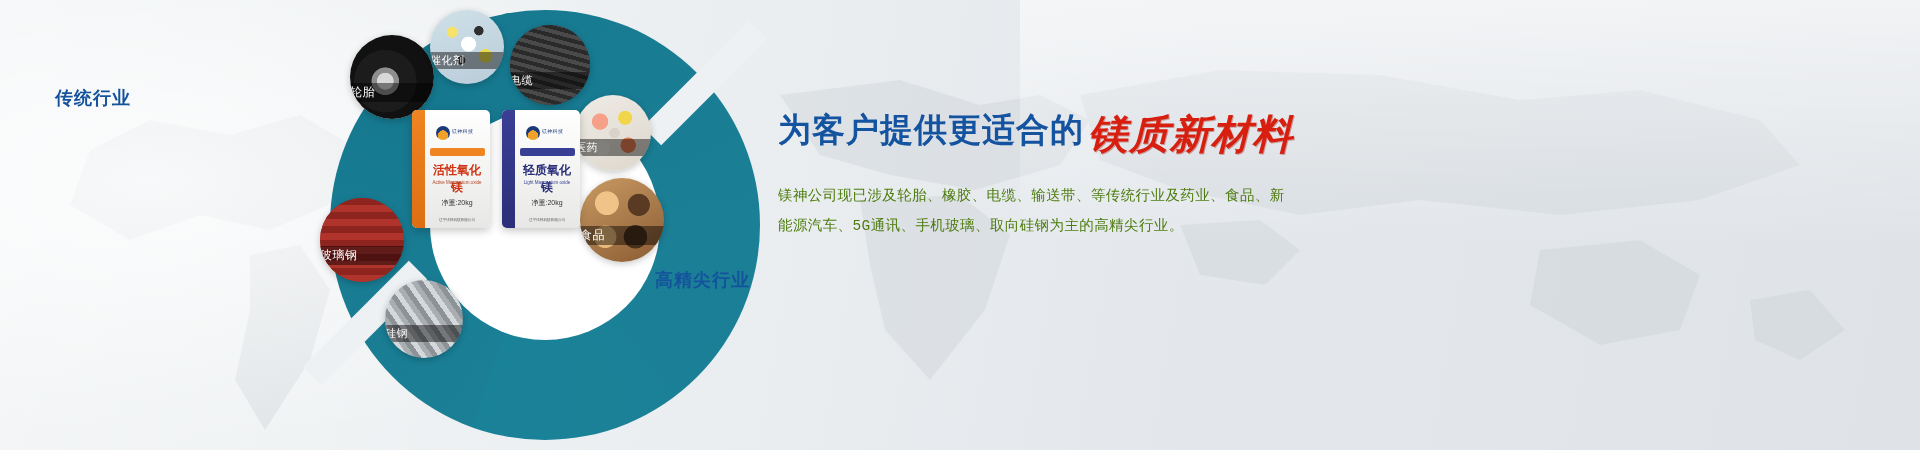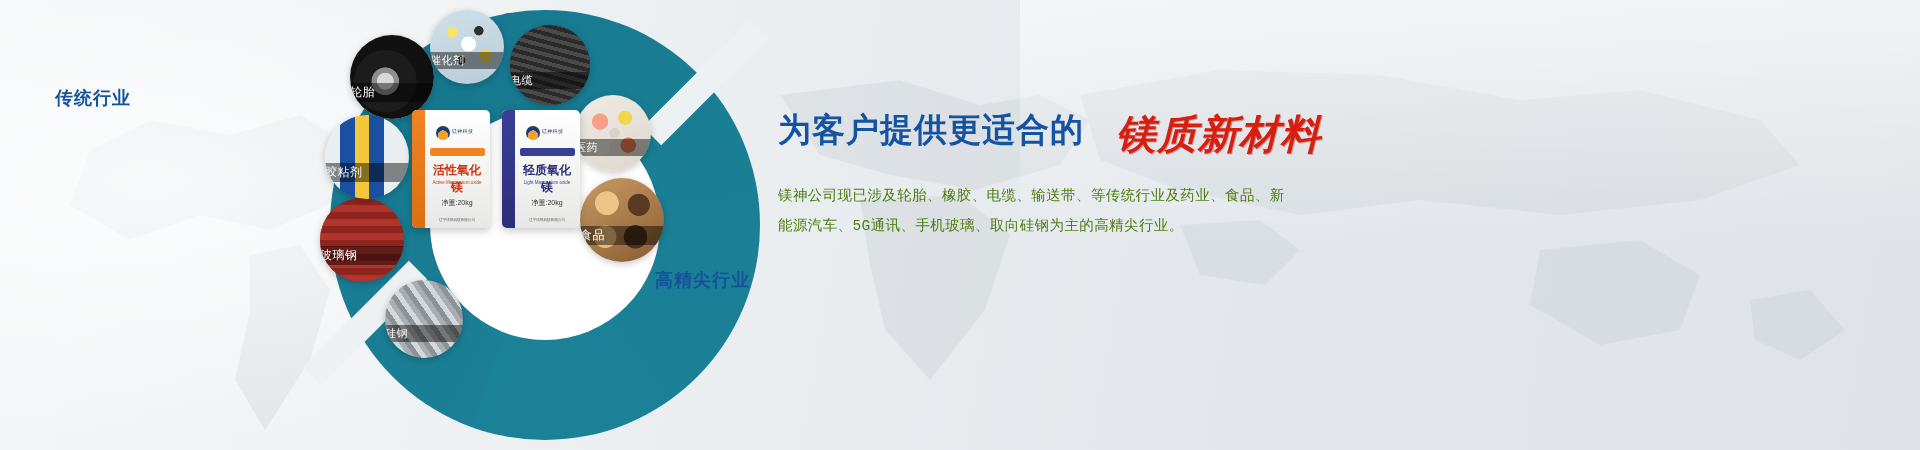--- a/index.html
+++ b/index.html
@@ -69,21 +69,21 @@
   .pack .foot{position:absolute;left:16px;right:4px;bottom:6px;text-align:center;
         font-size:3.6px;color:#555;}
 
   .side-label{position:absolute;font-size:18px;font-weight:bold;color:#14529c;
         letter-spacing:1px;white-space:nowrap;}
   #label-traditional{left:-125px;top:86px;}
   #label-hitech{left:475px;top:268px;}
 
   
   #copy{position:absolute;left:778px;top:108px;width:560px;}
-  .headline{display:flex;align-items:flex-end;white-space:nowrap;gap:28px;}
+  .headline{display:flex;align-items:flex-end;white-space:nowrap;}
   .headline .blue{font-size:33px;font-weight:bold;color:#1453a0;letter-spacing:1px;
         font-family:"DejaVu Sans",sans-serif;}
   .headline .red{font-size:40px;font-weight:bold;color:#d81f0f;letter-spacing:1px;
         font-style:italic;margin-left:4px;line-height:.95;
         font-family:"DejaVu Serif",serif;
         text-shadow:1px 1px 0 rgba(150,10,0,.35);}
   #paragraph{margin-top:28px;font-size:14.5px;line-height:30px;color:#4d7c0f;
         font-family:Liberation Mono, monospace;letter-spacing:.4px;}
   #paragraph div{white-space:nowrap;}
 </style>
@@ -169,25 +169,20 @@
     <div class="cap">硅钢</div>
   </div>
 
   <div class="disc" style="left:140px;top:198px;width:84px;height:84px;">
     <div class="img" style="background:
            repeating-linear-gradient(0deg,#b0342c 0 7px,#8e241e 7px 14px),
            #99281f;"></div>
     <div class="cap">玻璃钢</div>
   </div>
 
-  <div class="disc" style="left:145px;top:115px;width:84px;height:84px;">
-    <div class="img" style="background:
-           linear-gradient(90deg,#e9eef3 0 18%,#1b4fa0 18% 36%,#f2c73a 36% 52%,#1b4fa0 52% 70%,#e9eef3 70% 100%);"></div>
-    <div class="cap">胶粘剂</div>
-  </div>
 
   <div class="packs">
     <div class="pack left">
       <div class="stripe"></div>
       <div class="logomark"></div>
       <div class="logo" style="left:40px;top:18px;">镁神科技</div>
       <div class="band"></div>
       <div class="title">活性氧化镁</div>
       <div class="sub">Active Magnesium oxide</div>
       <div class="net">净重:20kg</div>

